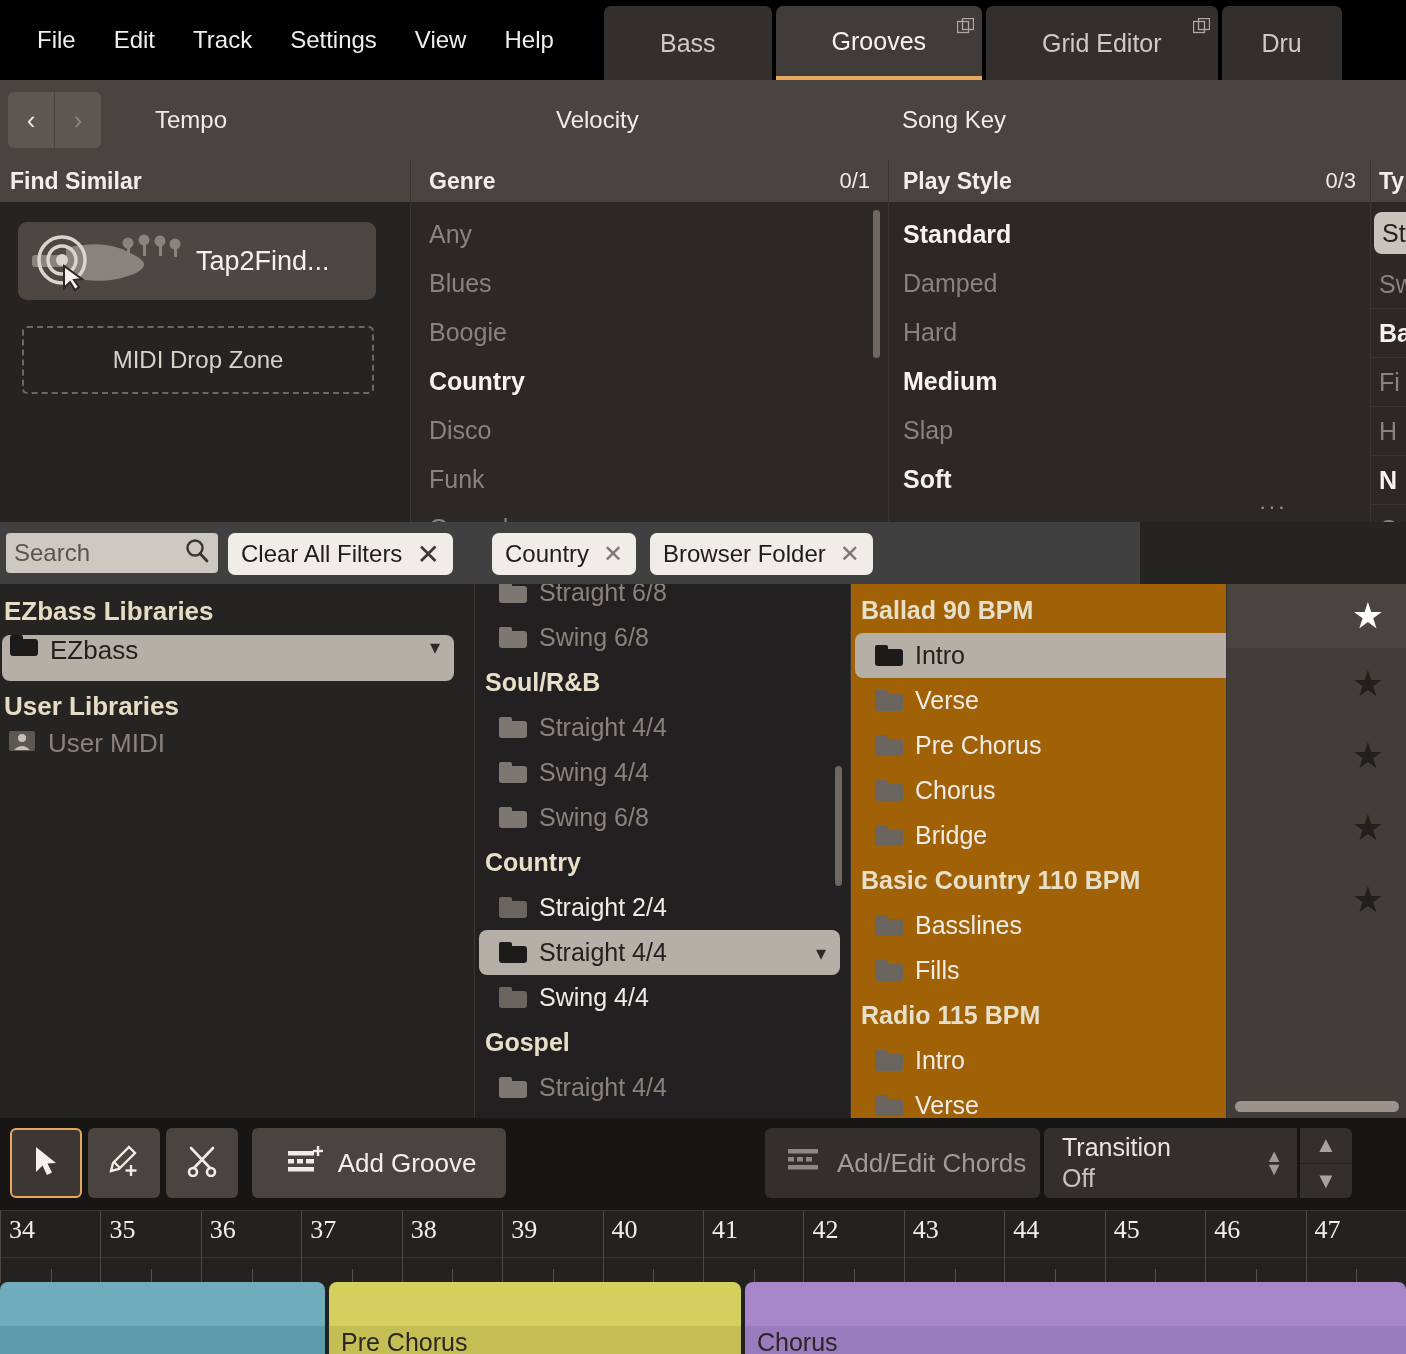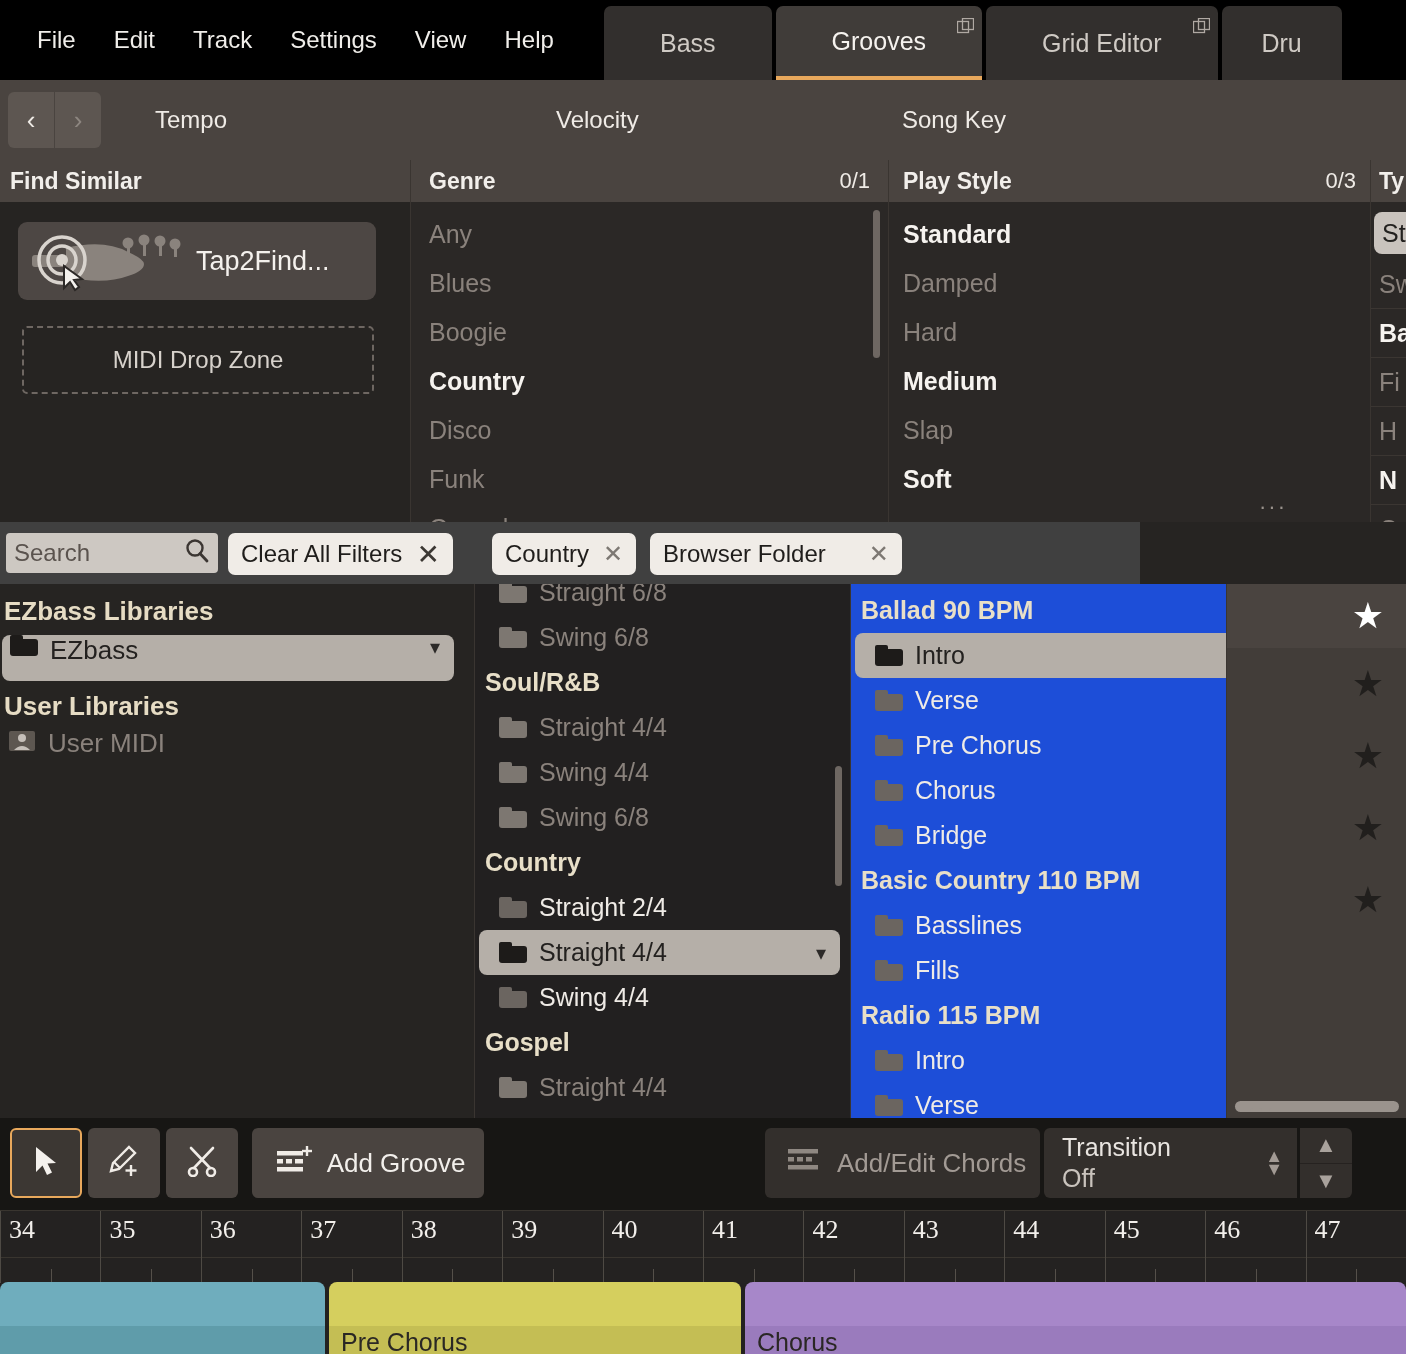--- a/index.html
+++ b/index.html
@@ -237,36 +237,36 @@
     padding: 16px 13px;
     font-size: 24px;
     box-sizing: border-box;
     white-space: nowrap;
   }
   .chip .x { margin-left: 14px; color: #3b3733; font-size: 24px; }
   #chip-clear { left: 228px; }
   #chip-clear .x { font-size: 28px; }
   #chip-country { left: 492px; }
   #chip-country .x { color: #7d7873; }
-  #chip-browser { left: 650px; gap: 29px; }
+  #chip-browser { left: 650px; }
   #chip-browser .x { color: #7d7873; }
 
   
   .browser {
     position: absolute; left: 0; top: 584px; width: 1406px; height: 534px;
     background: #262422;
   }
   .bcol {
     position: absolute; top: 0; height: 534px;
     box-sizing: border-box;
     overflow: hidden;
   }
   #col-lib { left: 0; width: 474px; background: #262422; }
   #col-mid { left: 474px; width: 376px; background: #222020; border-left: 1px solid #3a3531; }
-  #col-sec { left: 850px; width: 448px; background: #1d4ed8; border-left: 1px solid #3a3531; }
+  #col-sec { left: 850px; width: 448px; background: #a16207; border-left: 1px solid #3a3531; }
   #col-res { left: 1226px; width: 180px; background: #423d39; border-left: 1px solid #3a3531; }
 
   .libhdr {
     font-size: 26px; color: #e6dcc4; font-weight: bold;
     padding-left: 4px;
   }
   .librow {
     display: flex; 
     height: 46px;
     font-size: 26px;
@@ -352,21 +352,21 @@
     position: absolute; top: 10px; height: 70px;
     background: #4a4440;
     border-radius: 6px;
     display: flex; align-items: center; justify-content: center;
     box-sizing: border-box;
   }
   #tool-select { left: 10px; width: 72px; border: 2px solid #e8a85c; background: #3c3733; }
   #tool-pencil { left: 88px; width: 72px; }
   #tool-scissors { left: 166px; width: 72px; }
   #btn-addgroove {
-    left: 252px; width: 232px;
+    left: 252px; width: 254px;
     gap: 14px; font-size: 26px; color: #f2efeb;
     padding-left: 4px;
   }
   #btn-addchords {
     left: 765px; width: 275px;
     gap: 16px; font-size: 26px; color: #a29a94;
     background: #332f2c;
     justify-content: flex-start; padding-left: 22px;
   }
   #transition-box {

